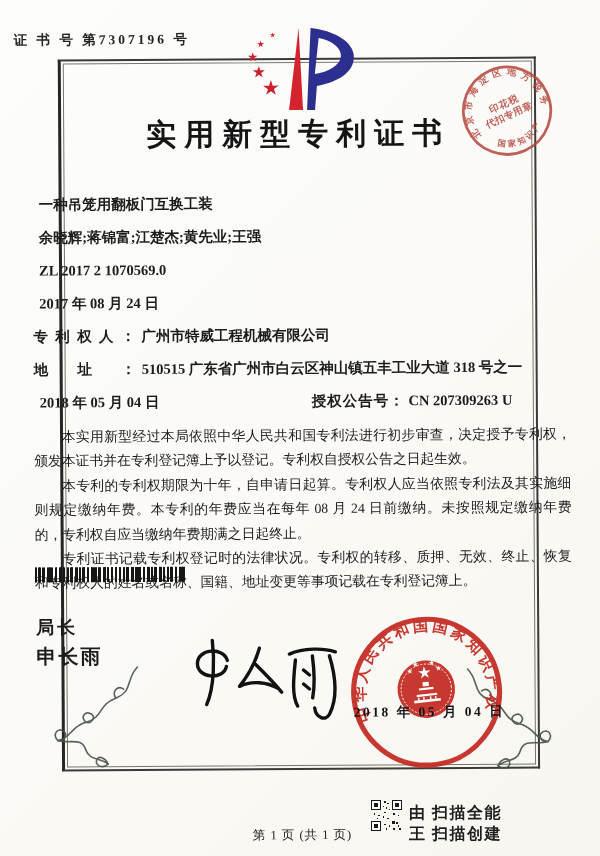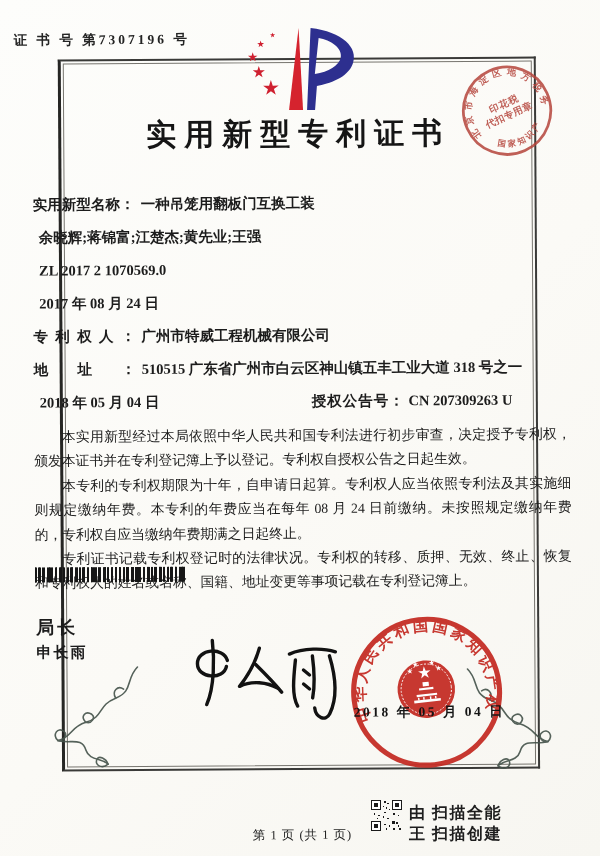--- a/index.html
+++ b/index.html
@@ -41,21 +41,21 @@
 
   .barcode{
     position:absolute;left:34px;top:566px;width:152px;height:15px;
     background:
       repeating-linear-gradient(90deg,#161616 0 2px,transparent 2px 4px),
       repeating-linear-gradient(90deg,#161616 0 1px,transparent 1px 7px),
       repeating-linear-gradient(90deg,transparent 0 3px,#161616 3px 5px,transparent 5px 11px);
   }
 
   .director-title{position:absolute;left:35px;top:614px;font-size:18px;font-weight:bold;letter-spacing:3px;}
-  .director-name{position:absolute;left:35px;top:642px;font-size:15px;font-weight:bold;letter-spacing:2px;}
+  .director-name{position:absolute;left:35px;top:642px;font-size:20px;font-weight:bold;letter-spacing:2px;}
 
   .pagefooter{position:absolute;bottom:12px;left:0;width:100%;text-align:center;font-size:12.5px;letter-spacing:1px;color:#222;}
 
   .ornament{position:absolute;z-index:2;opacity:.9;}
   .orn-bl{left:40px;top:664px;}
   .orn-br{left:450px;top:668px;transform:scaleX(-1);}
 
   .signature{position:absolute;left:182px;top:636px;z-index:4;}
 
   .seal{position:absolute;left:348px;top:616px;z-index:5;opacity:.93;}
@@ -98,21 +98,20 @@
         <use href="#star" x="-5.5" y="-5.5" width="11" height="11" transform="translate(22,35)"></use>
         <use href="#star" x="-4" y="-4" width="8" height="8" transform="translate(30,22)"></use>
         <use href="#star" x="-3" y="-3" width="6" height="6" transform="translate(42,13)"></use>
       </g>
     </svg>
 
     <div class="title">实用新型专利证书</div>
 
     <div class="fields">
       <div class="row">
-        <span class="lbl">实用新型名称：</span>
         <span class="val">一种吊笼用翻板门互换工装</span>
       </div>
       <div class="row">
         <span class="val">余晓辉;蒋锦富;江楚杰;黄先业;王强</span>
       </div>
       <div class="row">
         <span class="val">ZL 2017 2 1070569.0</span>
       </div>
       <div class="row">
         <span class="val">2017 年 08 月 24 日</span>

